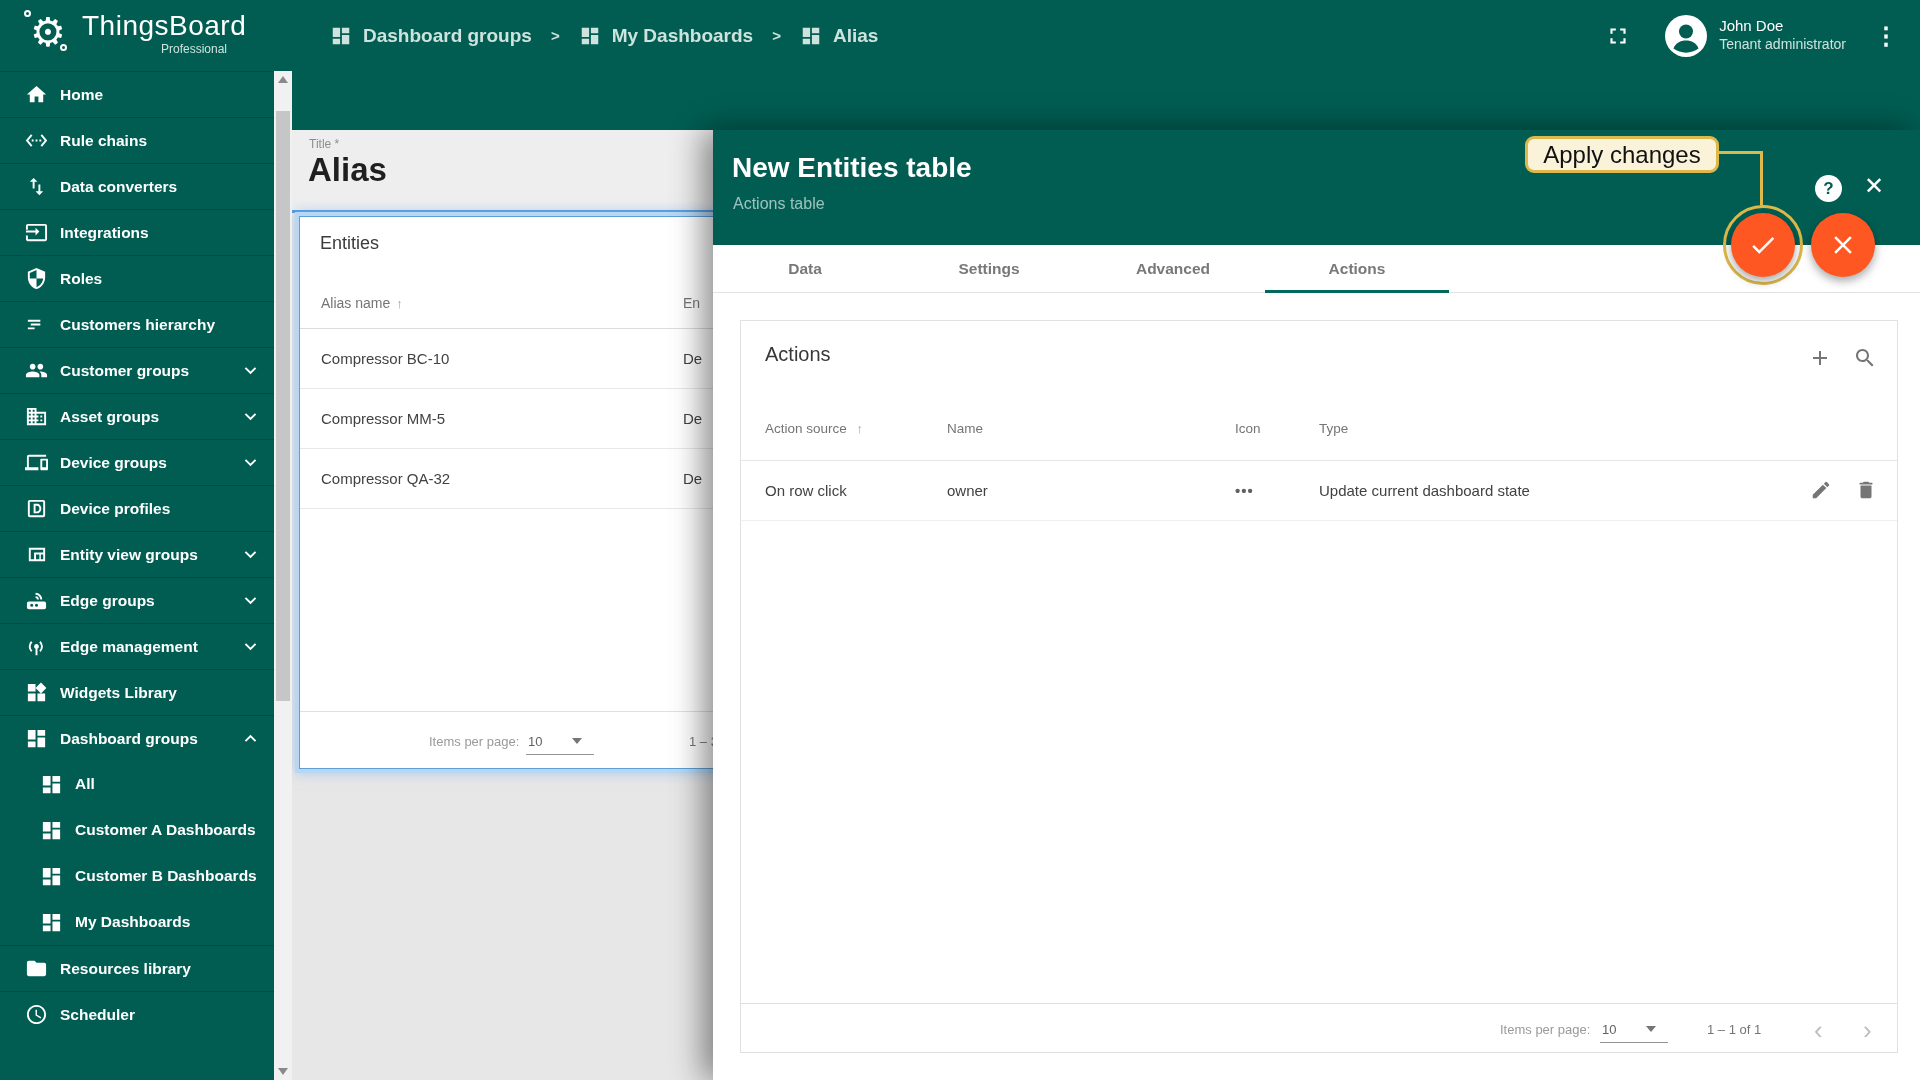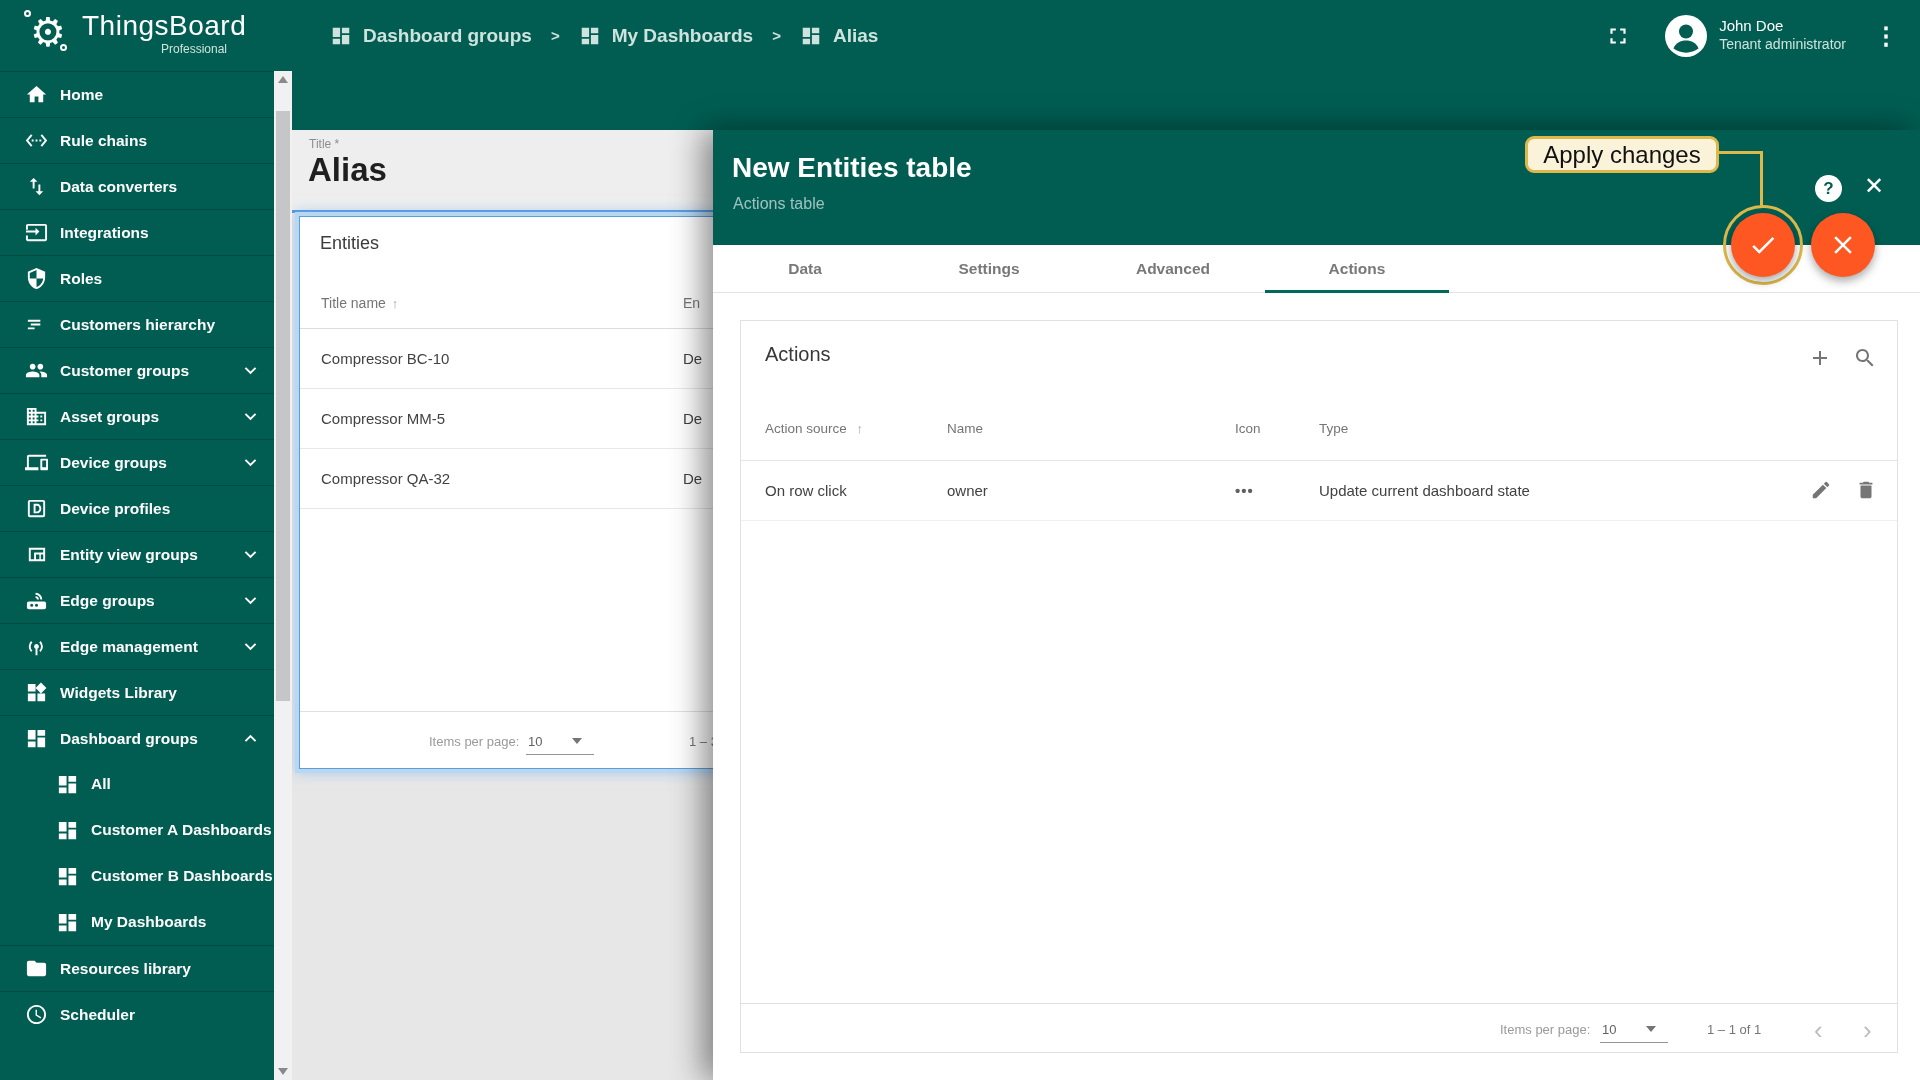--- a/index.html
+++ b/index.html
@@ -38,21 +38,21 @@
 
   
   .sidebar{position:absolute;left:0;top:0;width:292px;height:1080px;background:var(--primary);z-index:4}
   .logo{height:71px;position:relative;cursor:pointer}
   .logo-gear{position:absolute;left:30px;top:12px;color:#fff;font-size:40px;line-height:1}
   .logo-dot{position:absolute;width:7px;height:7px;border:2px solid #fff;border-radius:50%}
   .logo-main{position:absolute;left:82px;top:10px;color:#fff;font-size:28px;font-weight:400;letter-spacing:.5px}
   .logo-sub{position:absolute;left:82px;top:42px;width:145px;text-align:right;color:var(--crumb);font-size:12px}
   .menu{position:absolute;top:71px;left:0;width:274px}
   .sb-item{height:46px;display:flex;align-items:center;padding-left:25px;border-top:1px solid rgba(0,0,0,.18);color:#fff;font-size:15.5px;font-weight:700;cursor:pointer;position:relative}
-  .sb-item.sub{padding-left:56px;border-top:none}
+  .sb-item.sub{padding-left:40px;border-top:none}
   .sb-item svg{width:23px;height:23px;fill:#fff;flex:none}
   .lbl{margin-left:12px;white-space:nowrap}
   .chev{position:absolute;right:12px;width:22px;height:22px;fill:#fff}
   .chev.up{transform:rotate(180deg)}
   
   .sb-scroll{position:absolute;right:0;top:71px;width:18px;bottom:0;background:#f1f1f1}
   .sb-thumb{position:absolute;left:2px;top:40px;width:14px;height:590px;background:#c6c6c6;cursor:pointer}
   .sb-arr{position:absolute;left:4px;width:0;height:0;border-left:5px solid transparent;border-right:5px solid transparent}
   .sb-arr.up{top:5px;border-bottom:7px solid #8a8a8a}
   .sb-arr.down{bottom:5px;border-top:7px solid #8a8a8a}
@@ -370,21 +370,21 @@
   </div>
 
   <div class="title-strip">
     <div class="title-label">Title *</div>
     <div class="title-value">Alias</div>
   </div>
 
   <div class="widget-card">
     <div class="w-title">Entities</div>
     <div class="w-headrow">
-      <div class="w-col1"><span>Title name</span><span class="w-sort">↑</span></div>
+      <div class="w-col1"><span>Alias name</span><span class="w-sort">↑</span></div>
       <div class="w-col2">En</div>
     </div>
     <div class="w-row" style="top:112px">
       <span class="w-cell1">Compressor BC-10</span>
       <span class="w-cell2">De</span>
     </div>
     <div class="w-row" style="top:172px">
       <span class="w-cell1">Compressor MM-5</span>
       <span class="w-cell2">De</span>
     </div>

